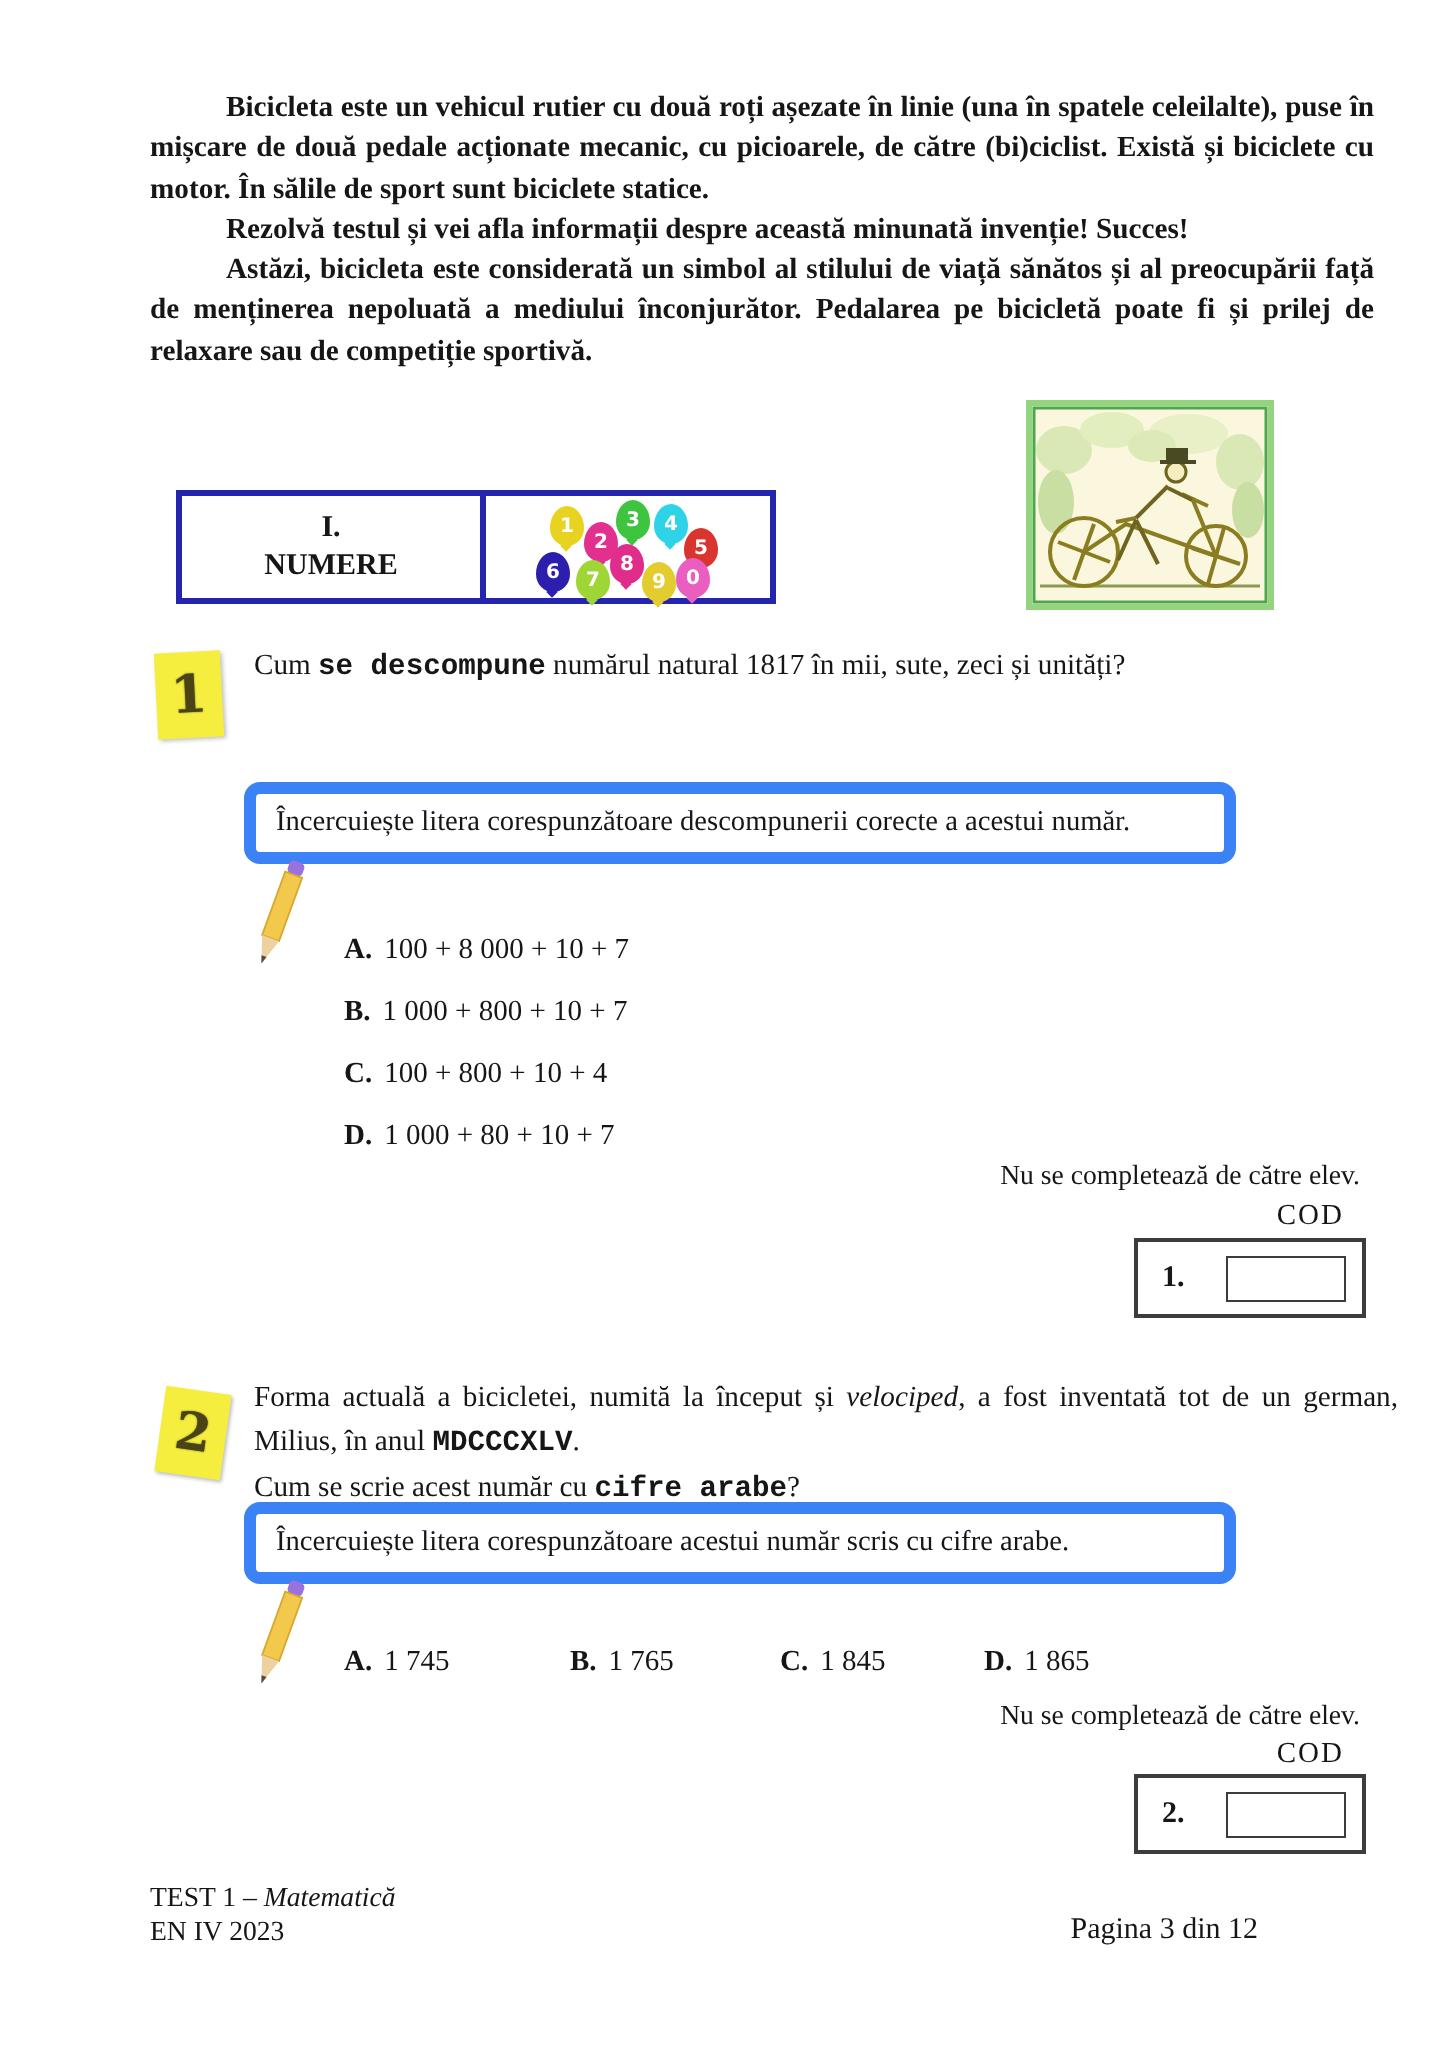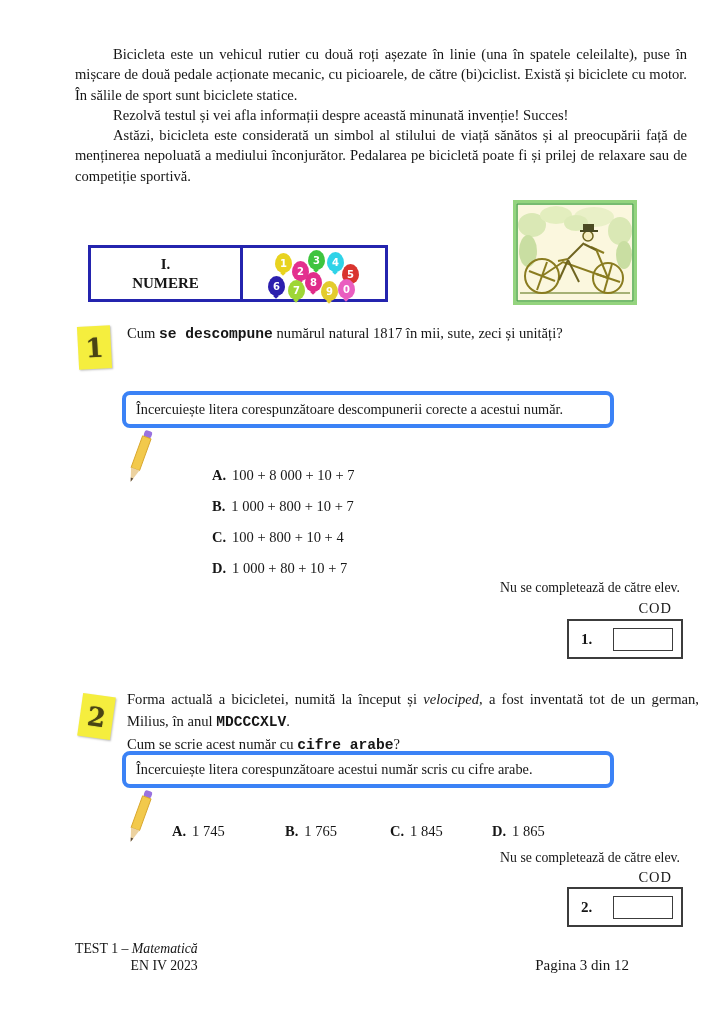--- a/index.html
+++ b/index.html
@@ -3,21 +3,21 @@
 <meta charset="utf-8">
 <style>
   html,body { margin:0; padding:0; background:#e8e8e8; }
   .page {
     position:relative; width:725px; height:1024px; background:#ffffff;
     font-family:"Liberation Serif", serif; color:#161616; overflow:hidden;
     margin:0 auto;
   }
   
   .intro { position:absolute; left:75px; top:44px; width:612px;
-           font-weight:normal; font-size:14.6px; line-height:20.3px; text-align:justify; }
+           font-weight:bold; font-size:14.6px; line-height:20.3px; text-align:justify; }
   .intro p { margin:0; text-indent:38px; }
   
   .section-box { position:absolute; left:88px; top:245px; width:294px; height:51px;
                  border:3px solid #2424ae; display:flex; background:#fff; }
   .title-cell { width:149px; border-right:3px solid #2424ae; display:flex; flex-direction:column;
                 align-items:center; justify-content:center; font-weight:bold; font-size:15px; line-height:19px; }
   .balloons-cell { position:relative; flex:1; }
   .balloon { position:absolute; width:17px; height:20px;
              border-radius:50% 50% 50% 50% / 55% 55% 45% 45%;
              display:flex; align-items:center; justify-content:center; }
@@ -39,43 +39,43 @@
             box-shadow:1px 1px 2px rgba(0,0,0,.25);
             display:flex; align-items:center; justify-content:center; }
   .sticky .num { font-weight:bold; font-size:26px; color:#4a4414;
                  text-shadow:0 0 1px #6b6b2a; font-family:"DejaVu Serif", serif; }
   .q1 .sticky { left:78px; top:4px; transform:rotate(-3deg); }
   .q2 .sticky { left:80px; top:7px; transform:rotate(8deg); }
   .qtext { position:absolute; left:127px; top:0; width:572px;
            font-size:14.6px; line-height:22px; }
   .qtext p { margin:0; }
   .statement { text-align:justify; }
-  .instr { position:absolute; left:122px; width:464px; border:4px solid #3b82f6;
+  .instr { position:absolute; left:122px; width:464px; border:6px solid #3b82f6;
            border-radius:8px; padding:6px 10px; font-size:14.3px; background:#fff; }
   .q1 .instr { top:69px; } .q2 .instr { top:63px; }
   .pencil { position:absolute; left:130px; width:18px; height:52px; }
   .q1 .pencil { top:106px; } .q2 .pencil { top:100px; }
   .pencil svg { transform:rotate(20deg); }
   .options-v { position:absolute; left:172px; top:144px; font-size:14.5px; }
-  .options-v .opt { margin-bottom:13px; line-height:18px;margin-left:40px; }
+  .options-v .opt { margin-bottom:13px; line-height:18px; }
   .options-h { position:absolute; left:172px; top:135px; font-size:14.5px; height:18px; }
   .options-h .opt { position:absolute; top:0; white-space:nowrap; }
   .oA{left:0;} .oB{left:113px;} .oC{left:218px;} .oD{left:320px;}
   .letter { font-weight:bold; margin-right:6px; }
   .note-line { position:absolute; right:45px; font-size:13.8px; }
   .q1 .note-line { top:258px; } .q2 .note-line { top:162px; }
   .cod-word { position:absolute; right:53px; font-size:14.5px; letter-spacing:1px; }
   .q1 .cod-word { top:278px; } .q2 .cod-word { top:181px; }
   .cod-box { position:absolute; right:42px; width:112px; height:36px; border:2px solid #3c3c3c;
              display:flex; align-items:center; background:#fff; }
   .q1 .cod-box { top:297px; } .q2 .cod-box { top:199px; }
   .cod-num { font-weight:bold; font-size:15px; margin-left:12px; }
   .cod-field { margin-left:auto; margin-right:8px; width:58px; height:21px; border:1.5px solid #3c3c3c; }
   
-  .footer-left { position:absolute; left:75px; top:941px; font-size:13.8px; line-height:16.5px;text-align:right; }
+  .footer-left { position:absolute; left:75px; top:941px; font-size:13.8px; line-height:16.5px; }
   .footer-left p { margin:0; }
   .footer-right { position:absolute; right:96px; top:957px; font-size:15px; }
   .it { font-style:italic; }
   .bold { font-weight:bold;font-family:Liberation Mono, monospace; }
 </style>
 </head>
 <body>
 
 <div class="page">
 

